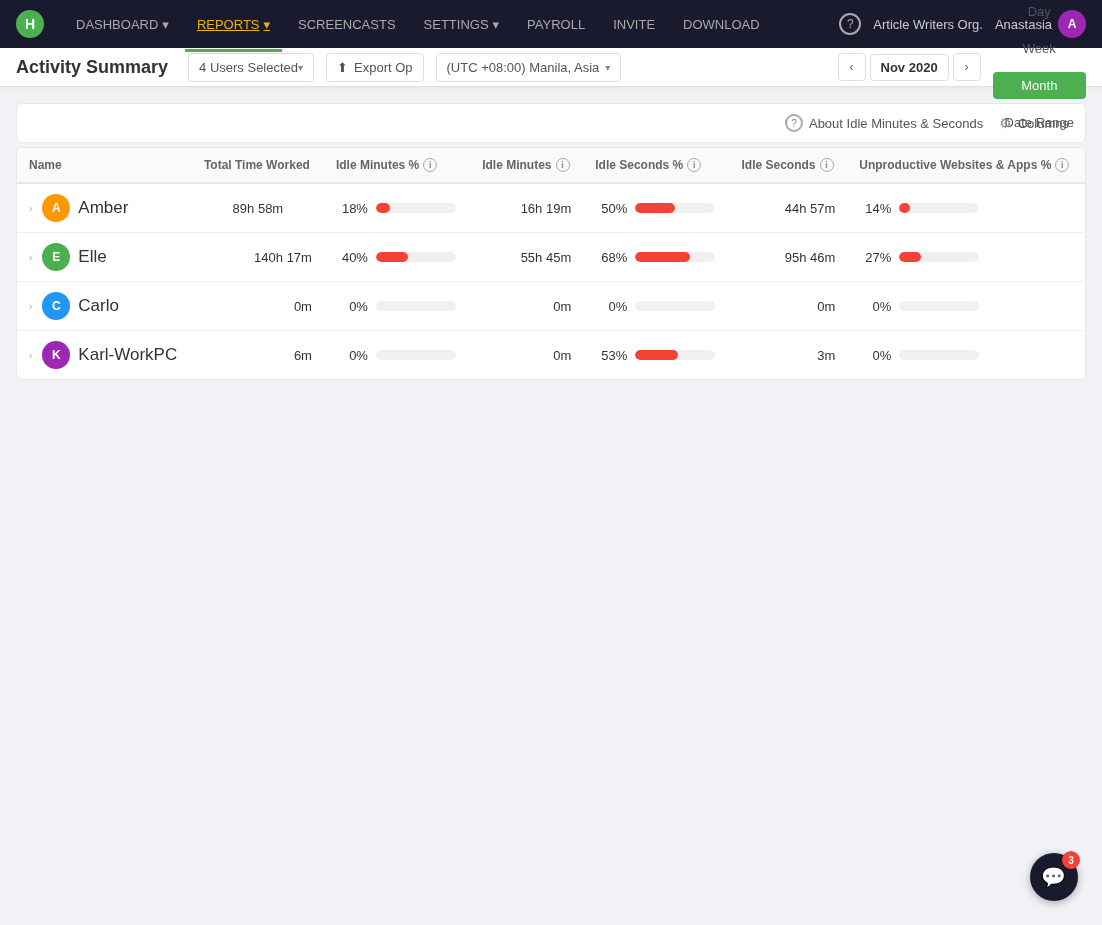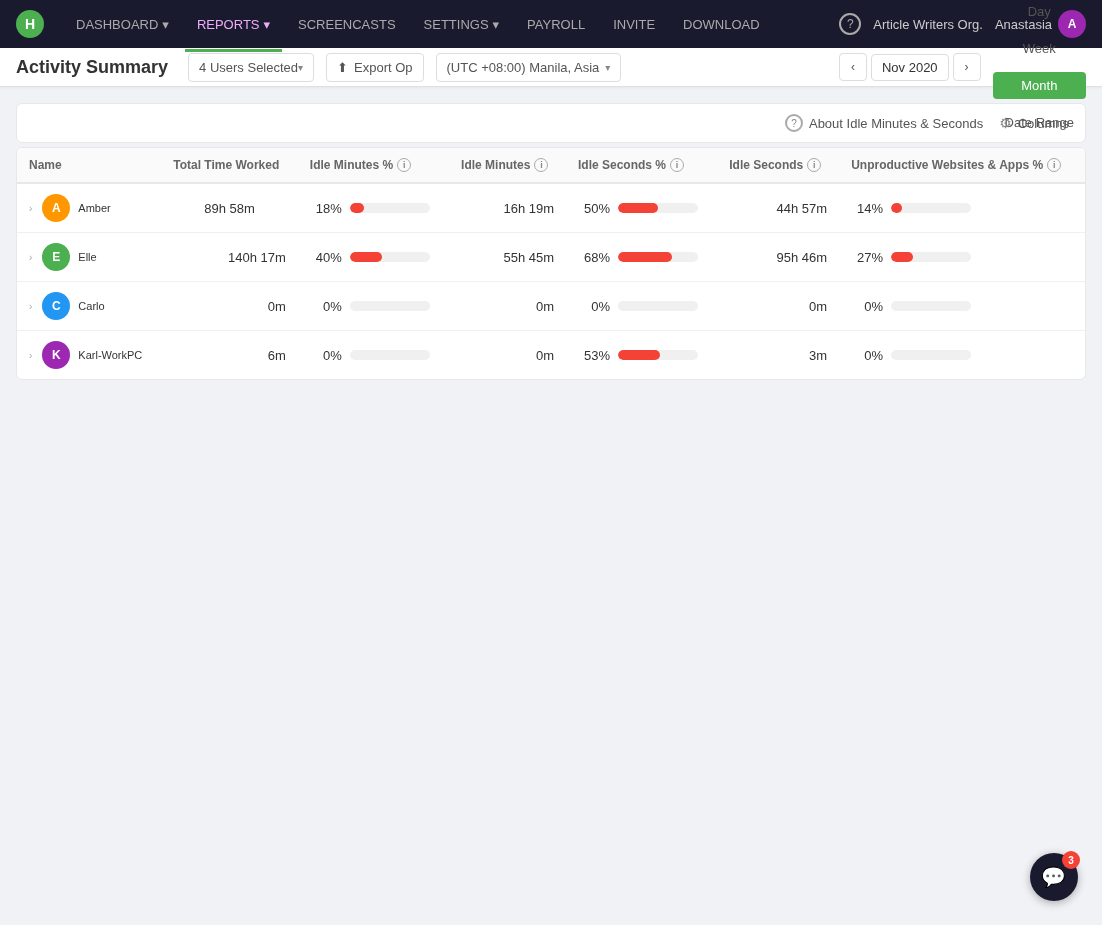--- a/index.html
+++ b/index.html
@@ -26,21 +26,21 @@
     .nav-items { display: flex; align-items: center; flex: 1; gap: 4px; }
     .nav-item {
       padding: 6px 12px;
       color: #aaa;
       cursor: pointer;
       border-radius: 4px;
       font-size: 13px;
       display: flex; align-items: center; gap: 4px;
       position: relative;
     }
-    .nav-item.active { color: #f0abfc; }
+    .nav-item.active { color: #eab308; text-decoration: underline; }
     .nav-item.active::after {
       content: '';
       position: absolute;
       bottom: -14px;
       left: 0; right: 0;
       height: 3px;
       background: #4CAF50;
     }
     .nav-right { display: flex; align-items: center; gap: 12px; margin-left: auto; }
     .nav-help {
@@ -118,21 +118,21 @@
       display: flex; align-items: center; justify-content: center;
       color: #555; font-size: 12px;
     }
     .date-display {
       padding: 5px 10px;
       border: 1px solid #ddd;
       border-radius: 4px;
       font-size: 13px;
       color: #333;
       background: white;
-      font-weight: 400;
+      font-weight: 700;
     }
     .period-tabs { display: flex; gap: 10px; flex-direction: column; }
     .period-tab {
       padding: 6px 12px;
       border-radius: 4px;
       cursor: pointer;
       font-size: 13px;
       color: #555;
       border: none;
       background: transparent;
@@ -225,21 +225,21 @@
     .row-expand {
       color: #aaa; font-size: 10px; cursor: pointer; margin-right: 2px;
     }
     .user-avatar {
       width: 28px; height: 28px;
       border-radius: 50%;
       display: flex; align-items: center; justify-content: center;
       font-size: 12px; font-weight: bold; color: white;
       flex-shrink: 0;
     }
-    .user-name { font-size: 11px; color: #333; }
+    .user-name { font-size: 17px; color: #333; }
 
     
     .bar-cell { display: flex; align-items: center; gap: 8px; }
     .bar-pct { min-width: 32px; text-align: right; font-size: 13px; color: #333; }
     .bar-track {
       width: 80px; height: 10px;
       background: #f0f0f0;
       border-radius: 5px;
       overflow: hidden;
     }

